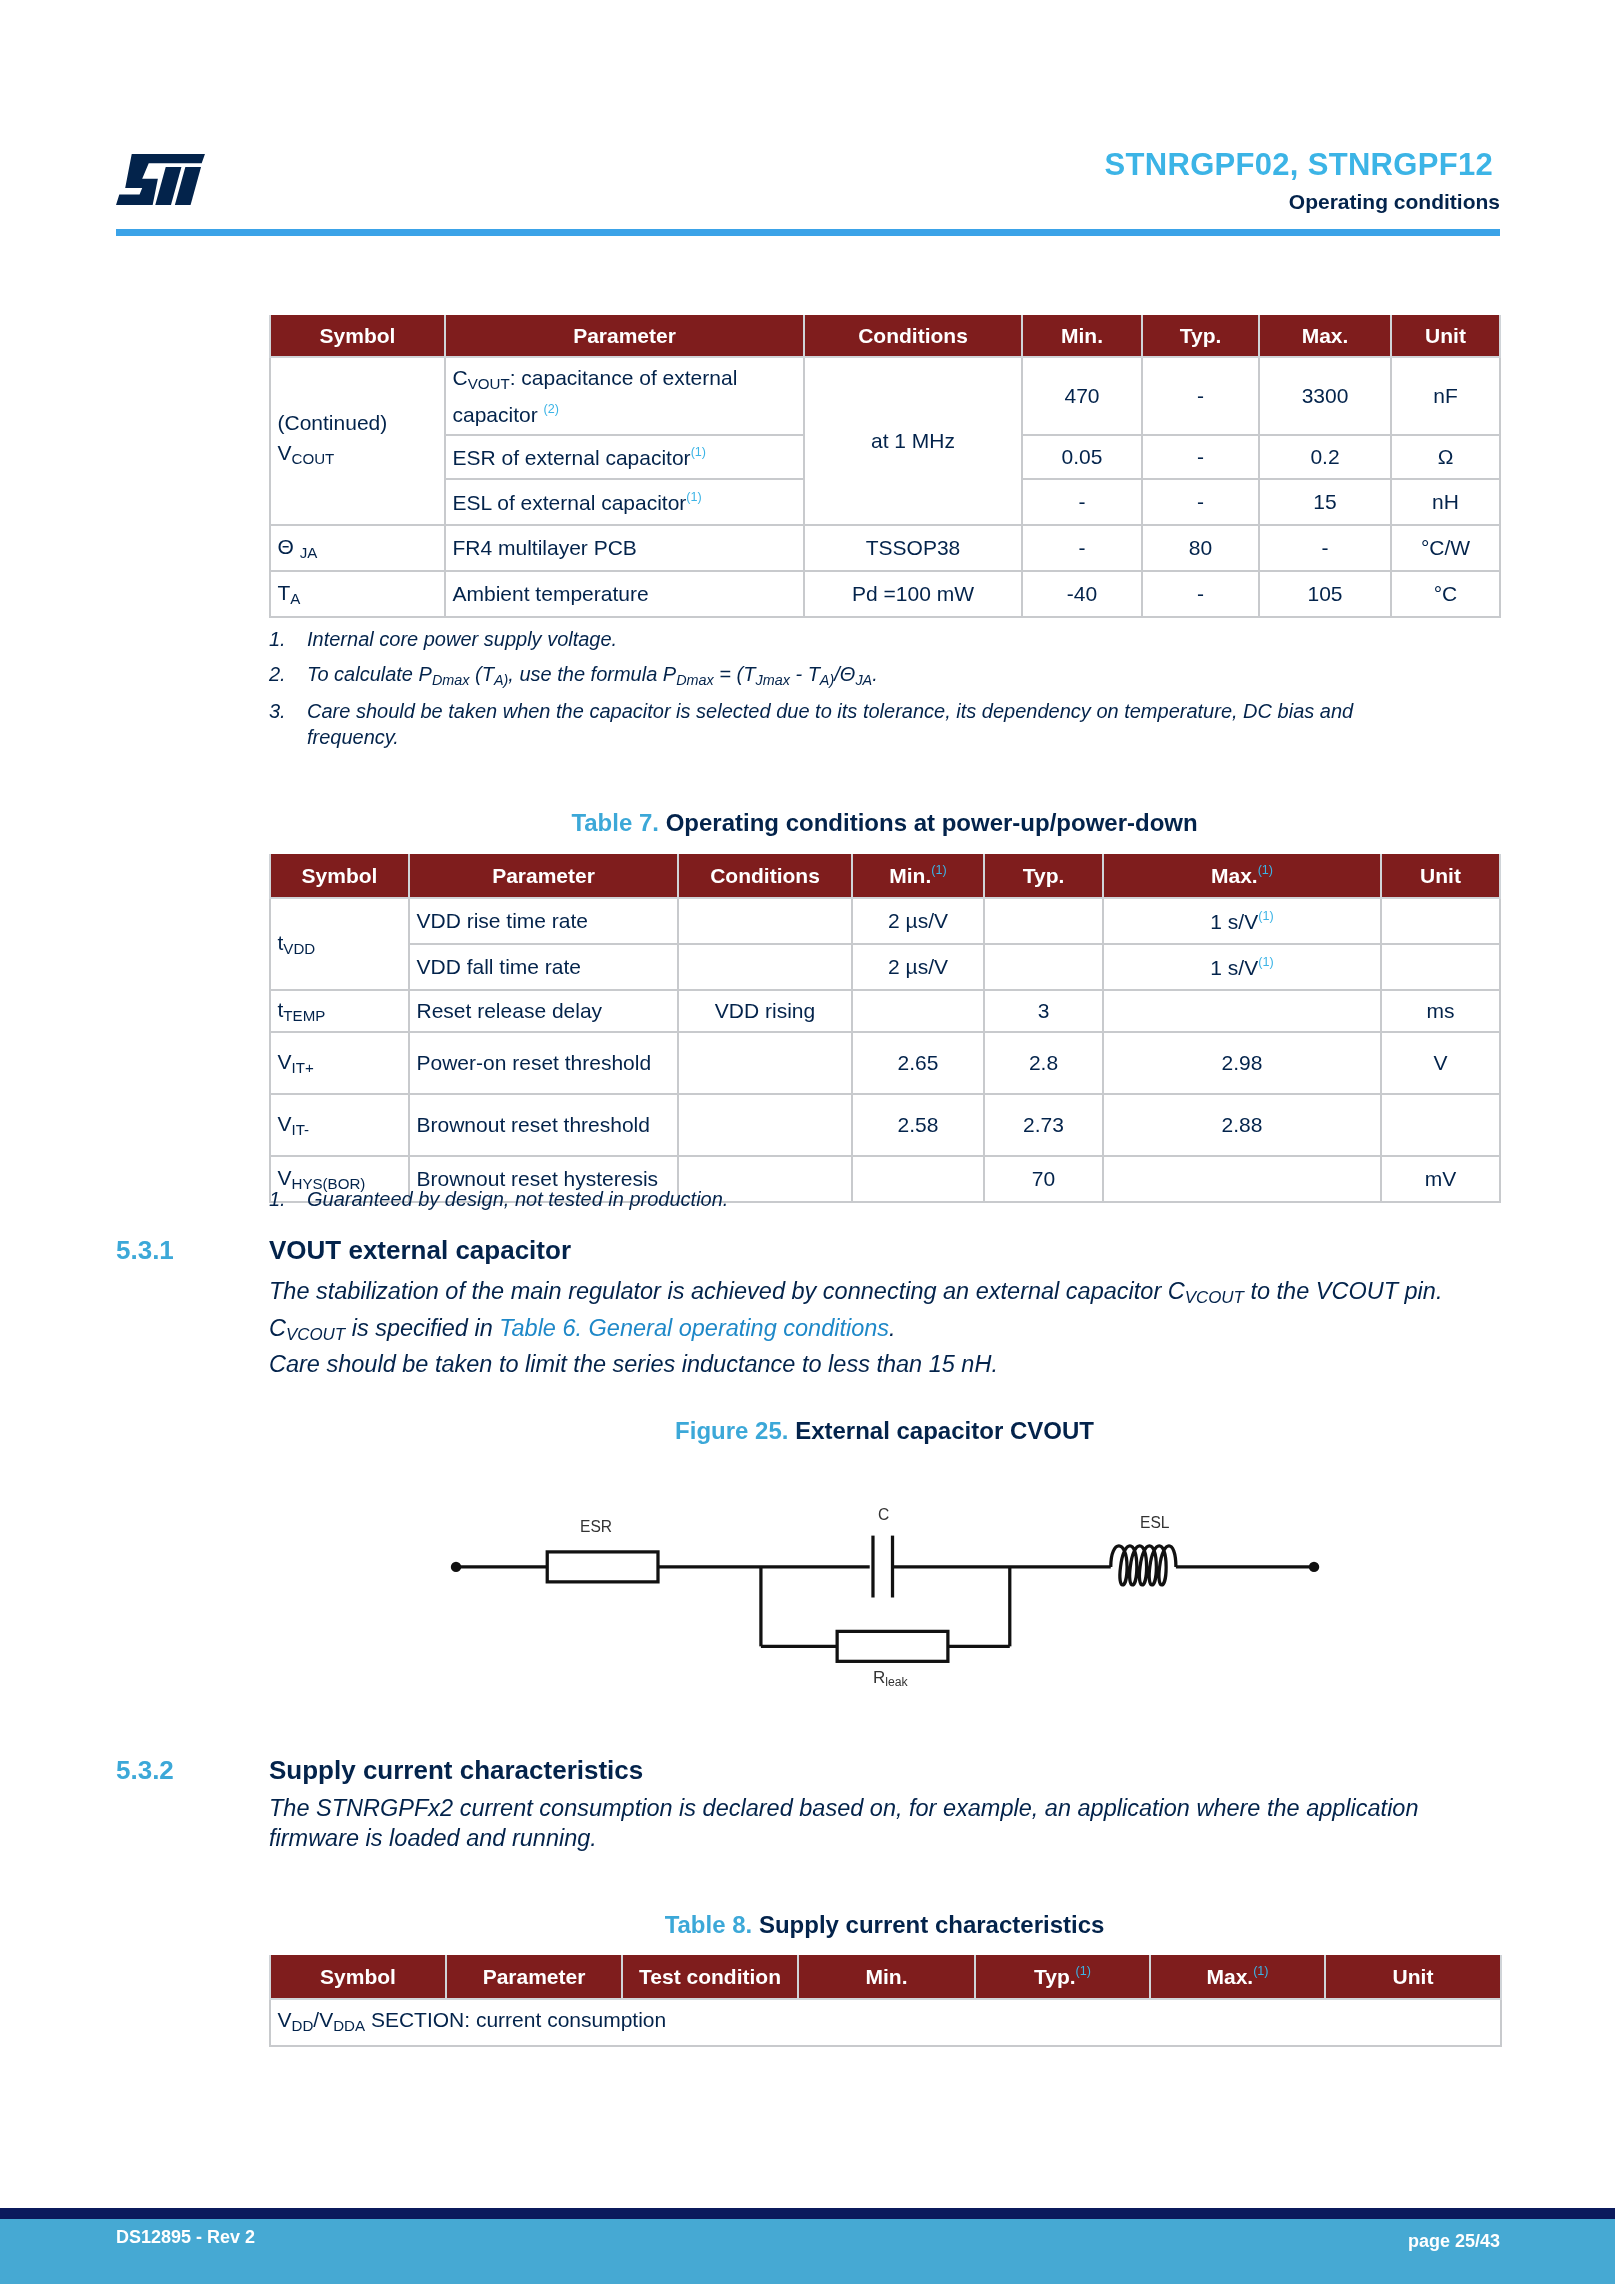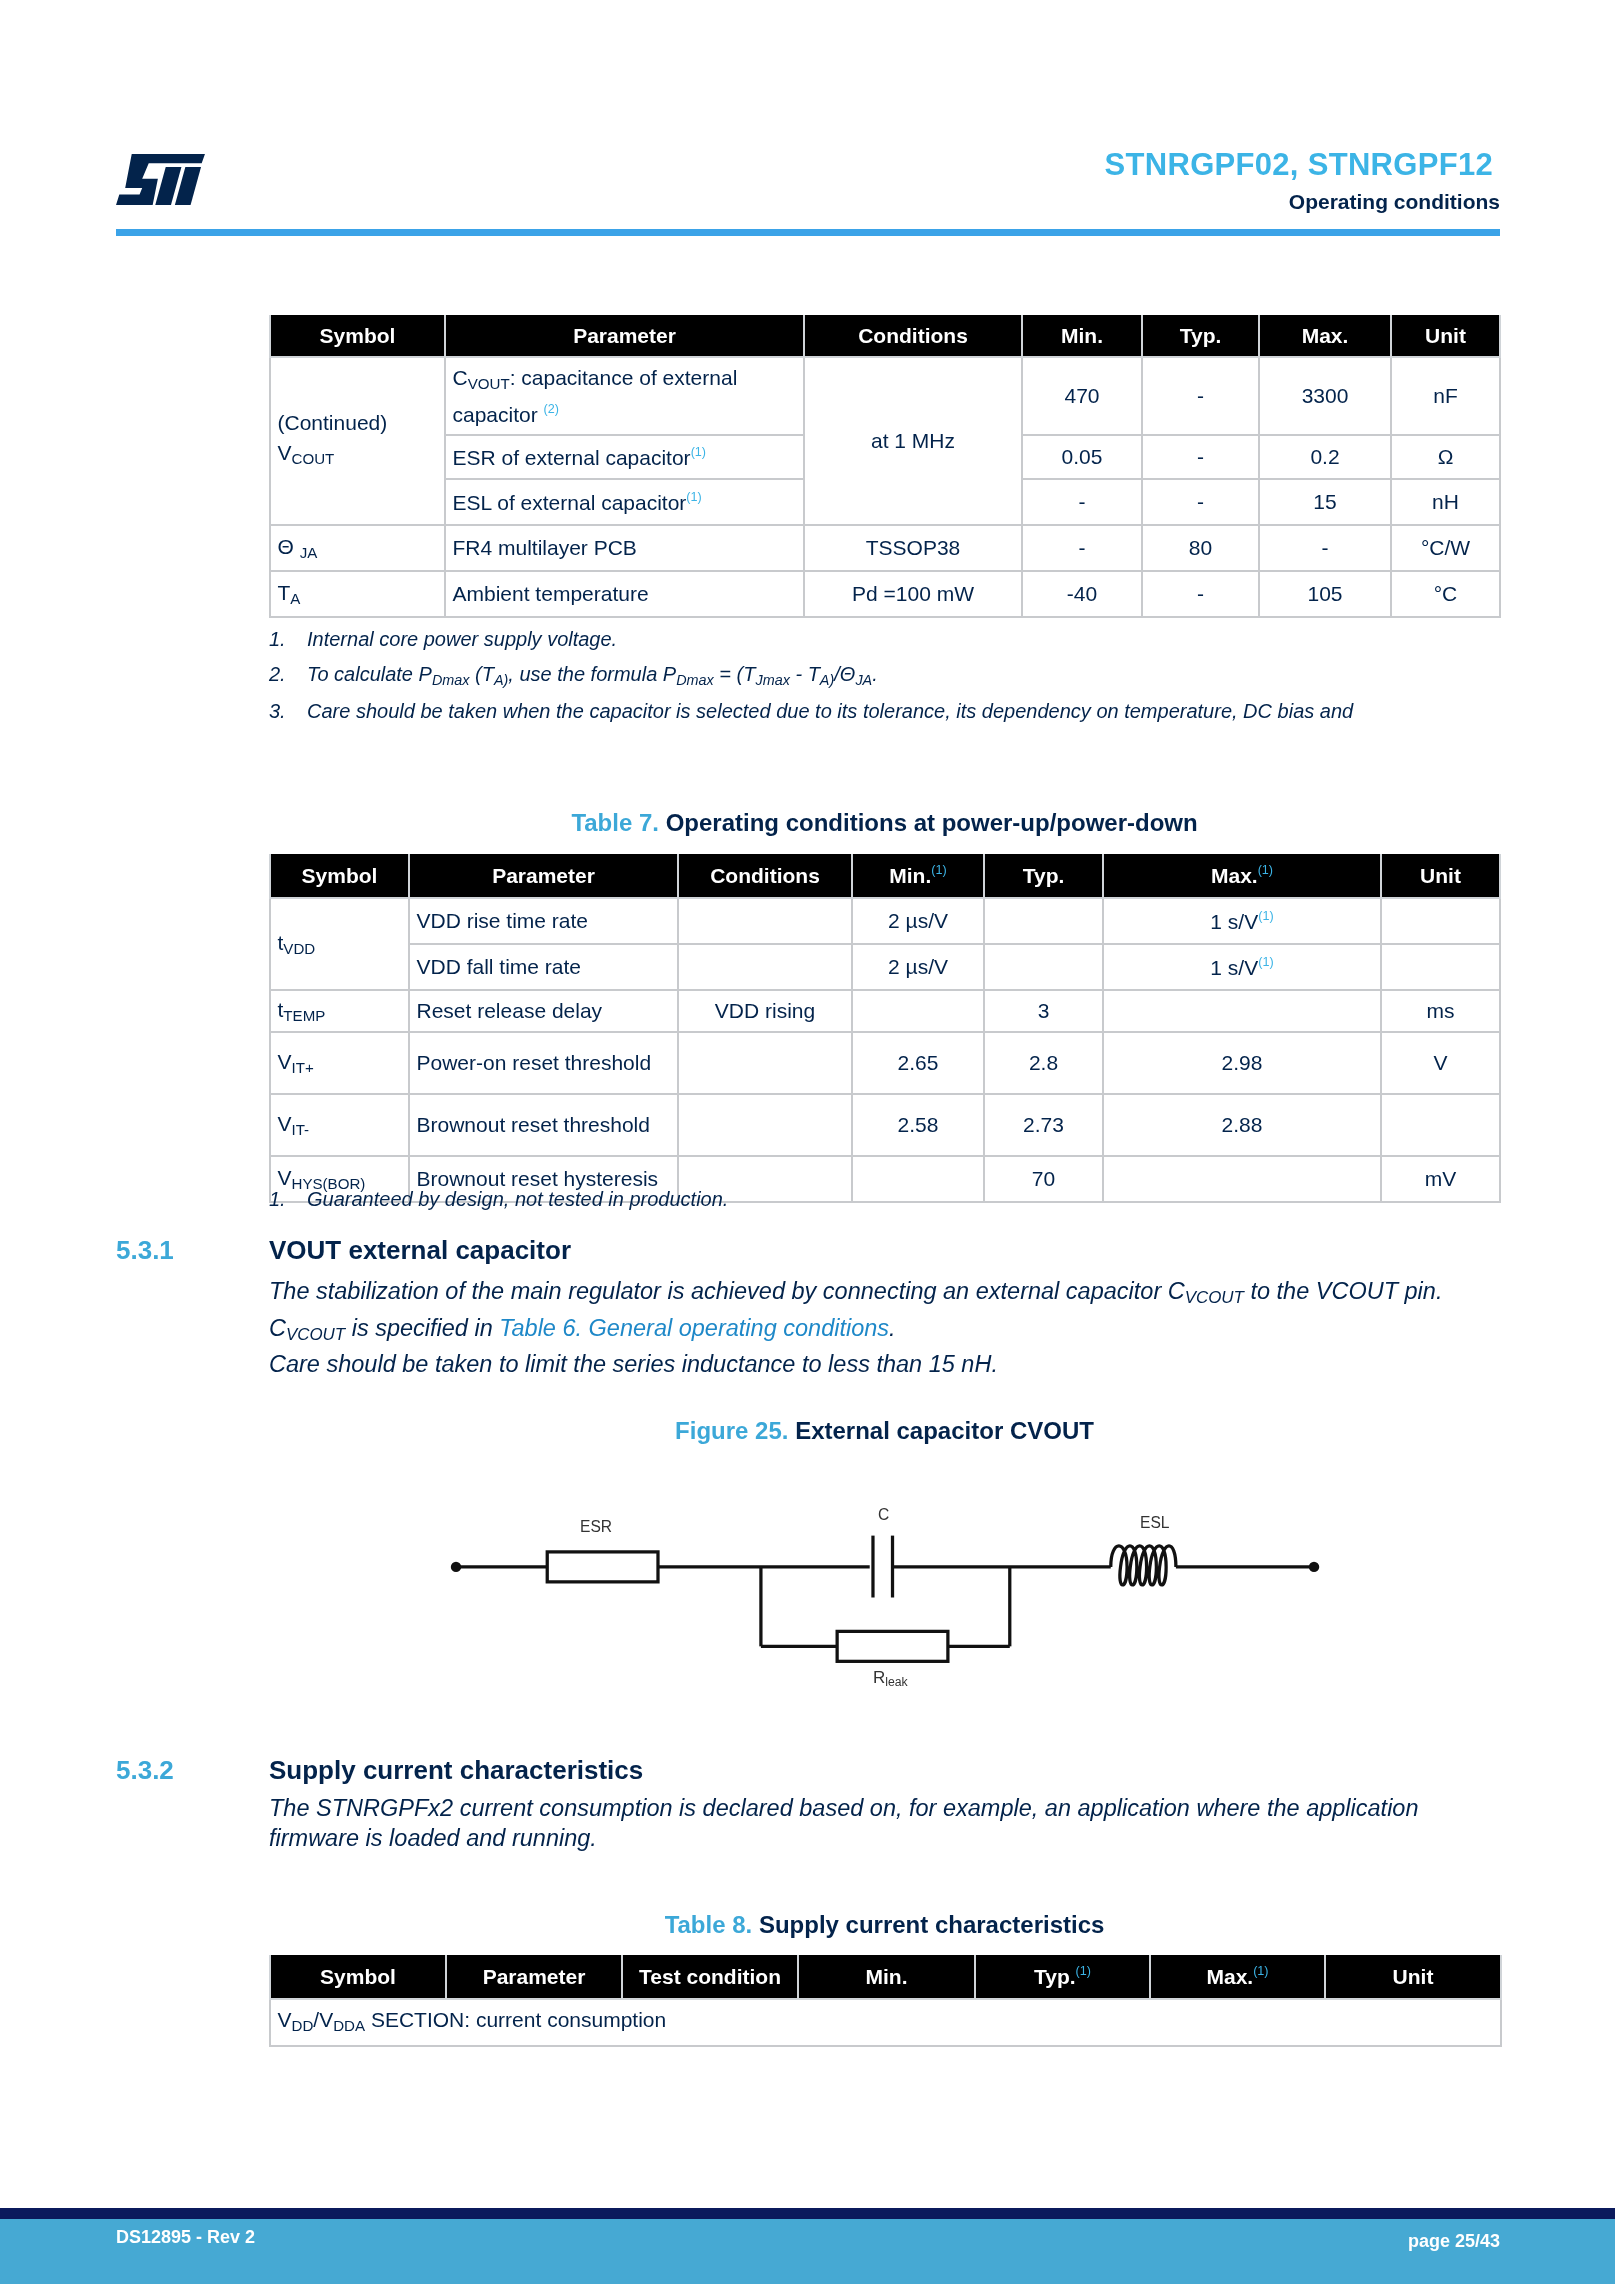--- a/index.html
+++ b/index.html
@@ -7,21 +7,21 @@
          font-family:"Liberation Sans", sans-serif; color:#03234b; }
   .abs { position:absolute; }
   
   .logo { left:116px; top:154px; width:89px; height:51px; }
   .doc-title { right:123px; top:147px; font-size:31px; font-weight:bold; color:#3cb4e6; letter-spacing:0.3px; }
   .doc-section { right:116px; top:190px; font-size:21px; font-weight:bold; color:#03234b; }
   .header-rule { left:116px; top:229px; width:1384px; height:7.2px; background:#3ba3e8; }
 
   
   table.spec { position:absolute; border-collapse:collapse; table-layout:fixed; font-size:21px; color:#03234b; }
-  table.spec th { background:#000000; color:#ffffff; font-weight:bold; text-align:center; border:2px solid #d0d4d8; border-top:none; padding:0; }
+  table.spec th { background:#7f1d1d; color:#ffffff; font-weight:bold; text-align:center; border:2px solid #d0d4d8; border-top:none; padding:0; }
   table.spec td { border:2px solid #c8cacd; padding:0 6.5px; vertical-align:middle; }
   table.spec td.c { text-align:center; }
   sub { font-size:0.72em; vertical-align:-0.25em; }
   sup.ref { font-size:0.6em; color:#3cb4e6; vertical-align:0.7em; font-weight:normal; }
 
   
   .fn { left:269px; font-size:20px; font-style:italic; color:#03234b; }
   .fn .num { display:inline-block; width:38px; }
   .fn-cont { padding-left:38px; display:block; }
 
@@ -124,20 +124,21 @@
 </table>
 
 <div class="abs fn" style="top:628px;">
   <span class="num">1.</span><span>Internal core power supply voltage.</span>
 </div>
 <div class="abs fn" style="top:663px;">
   <span class="num">2.</span><span>To calculate P</span><sub>Dmax</sub><span> (T</span><sub>A)</sub><span>, use the formula P</span><sub>Dmax</sub><span> = (T</span><sub>Jmax</sub><span> - T</span><sub>A)</sub><span>/Θ</span><sub>JA</sub><span>.</span>
 </div>
 <div class="abs fn" style="top:698px; line-height:26px;">
   <span class="num">3.</span><span>Care should be taken when the capacitor is selected due to its tolerance, its dependency on temperature, DC bias and</span>
+  <span class="fn-cont">frequency.</span>
 </div>
 
 <div class="abs caption" style="top:809px;">
   <span class="lbl">Table 7.</span><span> Operating conditions at power-up/power-down</span>
 </div>
 <table class="spec" style="left:269px; top:854px; width:1231px;">
   <colgroup>
     <col style="width:139px">
       <col style="width:269px">
       <col style="width:174px">

